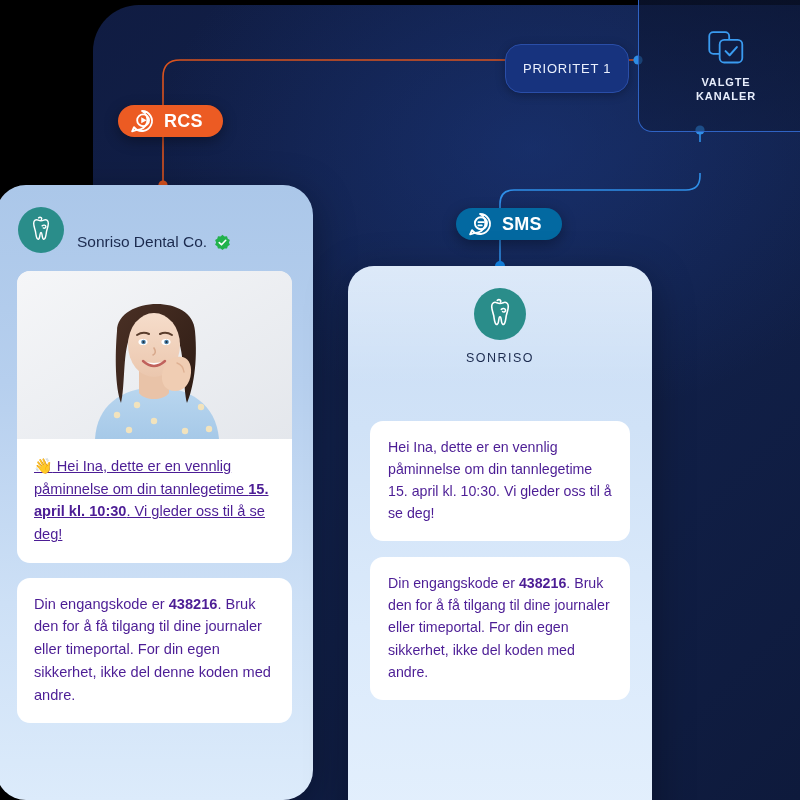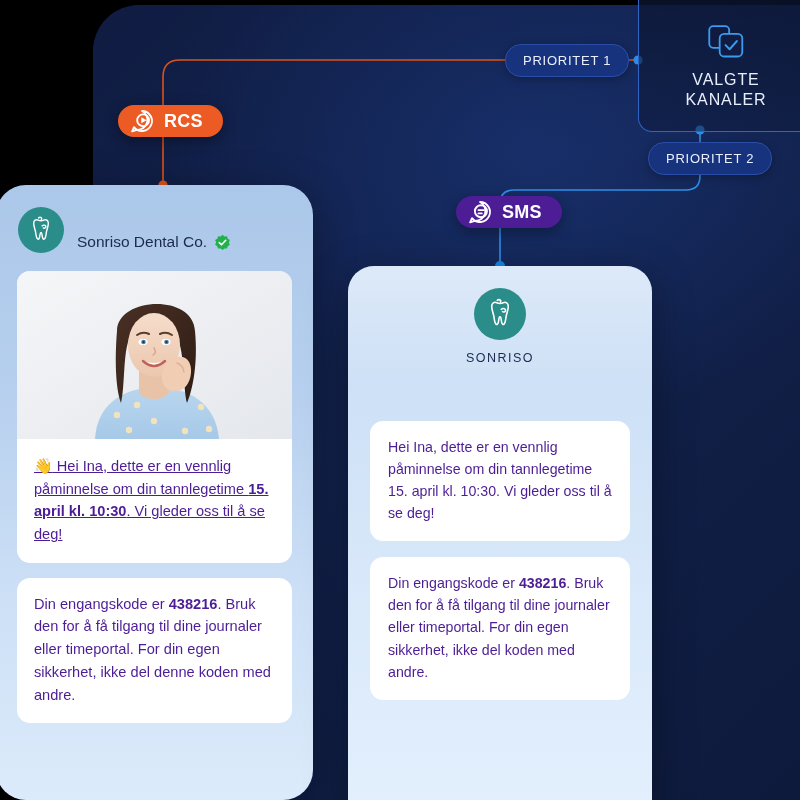--- a/index.html
+++ b/index.html
@@ -63,35 +63,35 @@
     display: flex;
     flex-direction: column;
     align-items: center;
     justify-content: center;
     gap: 9px;
     padding-top: 6px;
   }
   .valgte-icon { width: 40px; height: 38px; display: block; }
   .valgte-label {
     color: #e8eefc;
-    font-size: 16px;
+    font-size: 11px;
     letter-spacing: .9px;
     line-height: 1.25;
     text-align: center;
-    font-weight: 400;
+    font-weight: 700;
   }
 
   
   .pill {
     position: absolute;
     display: flex;
     align-items: center;
     justify-content: center;
     height: 31px;
-    padding: 0 17px;
+    padding: 8px 17px;
     border-radius: 16px;
     background: #17337e;
     border: 1px solid #2a4ea8;
     color: #eaf0fd;
     font-size: 13px;
     letter-spacing: .75px;
     white-space: nowrap;
     box-shadow: 0 2px 10px rgba(0,0,0,.28);
   }
   .pill.p1 { left: 505px; top: 44px; }
@@ -106,21 +106,21 @@
     height: 32px;
     padding: 0 20px 0 11px;
     border-radius: 23px;
     color: #ffffff;
     font-size: 18px;
     font-weight: 600;
     letter-spacing: .3px;
     box-shadow: 0 4px 14px rgba(0,0,0,.35);
   }
   .chan-badge.rcs { left: 118px; top: 105px; background: #ec5b23; }
-  .chan-badge.sms { left: 456px; top: 196px; background: #4c1d95; }
+  .chan-badge.sms { left: 456px; top: 208px; background: #0369a1; }
   .chan-badge svg { width: 26px; height: 26px; display: block; }
 
   
   .card {
     position: absolute;
     overflow: hidden;
     box-shadow: 0 10px 40px rgba(0,0,0,.35);
   }
   .card.left {
     left: -4px;
@@ -252,23 +252,20 @@
       <path d="M21.5 24.5 l4.5 4.5 8-9" fill="none" stroke="#3a9bf0" stroke-width="2.2" stroke-linecap="round" stroke-linejoin="round"></path>
     </svg>
     <div class="valgte-label">
       <div>VALGTE</div>
       <div>KANALER</div>
     </div>
   </div>
 
   <div class="pill p1">
     <span>PRIORITET 1</span>
-  </div>
-  <div class="pill p2">
-    <span>PRIORITET 2</span>
   </div>
 
   <div class="chan-badge rcs">
     <svg viewBox="0 0 28 28">
       <path d="M14 3.2 A10.8 10.8 0 1 1 5.4 20.6 L3.4 25.2 L8.4 23.6 A10.8 10.8 0 0 0 14 3.2 Z" fill="none" stroke="#ffffff" stroke-width="2" stroke-linejoin="round"></path>
       <circle cx="15.2" cy="13.2" r="6.4" fill="none" stroke="#ffffff" stroke-width="2"></circle>
       <path d="M13.2 10 L19 13.2 L13.2 16.4 Z" fill="#ffffff"></path>
     </svg>
     <span>RCS</span>
   </div>

